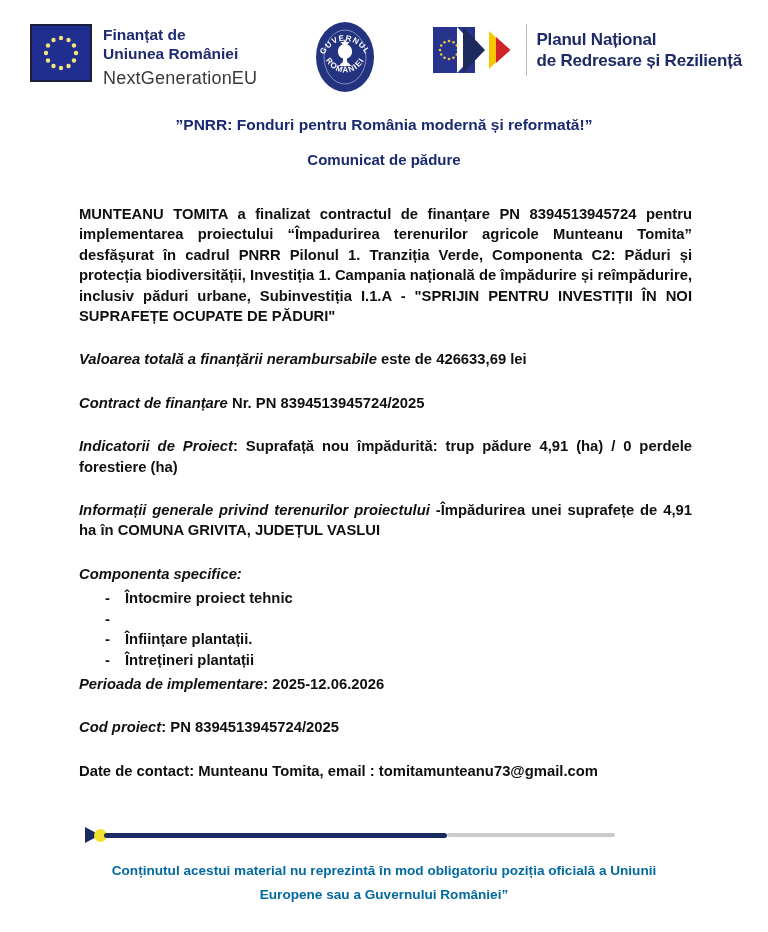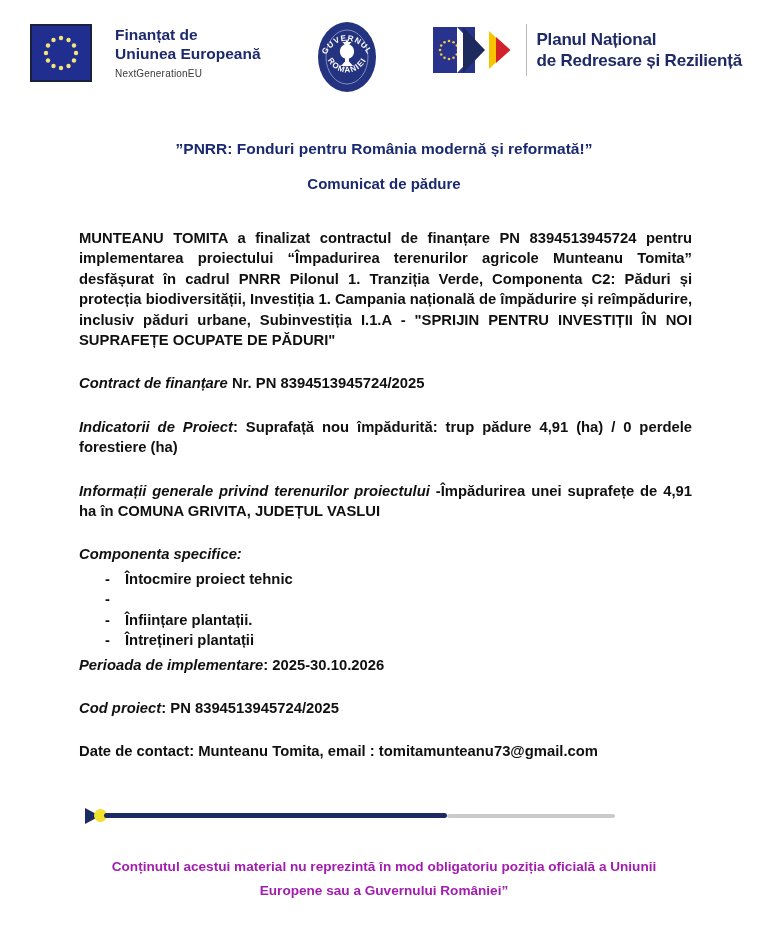--- a/index.html
+++ b/index.html
@@ -3,32 +3,32 @@
 <meta charset="utf-8">
 <style>
   html,body{margin:0;padding:0;background:#fff;}
   .page{
     width:768px;height:932px;margin:0 auto;background:#fff;position:relative;
     font-family:"Liberation Sans",sans-serif;color:#101010;overflow:hidden;
   }
   
   .logos{display:flex;justify-content:space-between;align-items:flex-start;
     padding:24px 26px 0 30px;height:80px;}
-  .eu-logo{display:flex;align-items:flex-start;gap:23px;}
+  .eu-logo{display:flex;align-items:flex-start;gap:11px;}
   .eu-text{padding-top:2px;}
   .eu-line{font-weight:bold;color:#1d2a6e;font-size:15.5px;line-height:1.22;}
-  .eu-sub{color:#3a3a3a;font-size:10px;margin-top:4px;letter-spacing:.2px;}
+  .eu-sub{color:#3a3a3a;font-size:18px;margin-top:4px;letter-spacing:.2px;}
   .gov-logo{margin-top:-6px;}
   .pnrr-logo{display:flex;align-items:center;gap:9px;}
   .pnrr-divider{width:1.5px;height:52px;background:#b8b8b8;}
   .pnrr-line{font-weight:bold;color:#1e2a66;font-size:17px;line-height:1.25;
     letter-spacing:-0.2px;}
   
   .headline{text-align:center;font-weight:bold;color:#1b2a70;font-size:15.5px;
-    margin-top:36px;}
+    margin-top:12px;}
   .subtitle{text-align:center;font-weight:bold;color:#1b2a70;font-size:15px;
     margin-top:17px;}
   
   .doc-body{margin:36px 72px 0 75px;font-size:14.8px;font-weight:bold;
     line-height:1.38;}
   .doc-body p{margin:4px;}
   .just{text-align:justify;}
   .lead{font-style:italic;}
   .gap-lg{margin-top:23px !important;}
   .obiective-list{list-style:none;margin:0;padding:0;}
@@ -37,21 +37,21 @@
   
   .divider{display:flex;align-items:center;margin:46px 0 0 85px;width:548px;}
   .div-arrow{width:0;height:0;border-left:15px solid #1c2a64;
     border-top:8px solid transparent;border-bottom:8px solid transparent;}
   .div-dot{width:13px;height:13px;border-radius:50%;background:#f3e130;
     margin-left:-6px;}
   .div-bar-navy{height:5px;width:343px;background:#1c2a64;border-radius:3px;
     margin-left:-3px;}
   .div-bar-gray{height:4px;width:168px;background:#c9cacc;border-radius:3px;}
   
-  .disclaimer{width:600px;margin:31px auto 0;text-align:center;color:#a21caf;
+  .disclaimer{width:600px;margin:16px auto 0;text-align:center;color:#0369a1;
     font-size:13.6px;font-weight:bold;line-height:1.75;}
 </style>
 </head>
 <body>
 
 <div class="page">
 
   <header class="logos">
 
     <div class="eu-logo">
@@ -67,21 +67,21 @@
           <circle cx="31" cy="44" r="2.2"></circle>
             <circle cx="23.5" cy="42" r="2.2"></circle>
           <circle cx="18" cy="36.5" r="2.2"></circle>
             <circle cx="16" cy="29" r="2.2"></circle>
           <circle cx="18" cy="21.5" r="2.2"></circle>
             <circle cx="23.5" cy="16" r="2.2"></circle>
         </g>
       </svg>
       <div class="eu-text">
         <div class="eu-line">Finanțat de</div>
-        <div class="eu-line">Uniunea Europeană</div>
+        <div class="eu-line">Uniunea României</div>
         <div class="eu-sub">NextGenerationEU</div>
       </div>
     </div>
 
     <div class="gov-logo">
       <svg width="64" height="78" viewBox="0 0 64 76">
         <ellipse cx="32" cy="38" rx="29" ry="35" fill="#24337f"></ellipse>
         <ellipse cx="32" cy="38" rx="21" ry="27" fill="none" stroke="#8a96c8" stroke-width="0.9"></ellipse>
         <path fill="#ffffff" d="M32,20 l1.5,3 h3 l-2.2,2.6 c3.2,1.1 5.2,4.2 4.7,8.2 c-0.4,3 -2.4,5.2 -5,5.8 l0,3 l4.2,4.4 h-12.4 l4.2,-4.4 l0,-3 c-2.6,-0.6 -4.6,-2.8 -5,-5.8 c-0.5,-4 1.5,-7.1 4.7,-8.2 l-2.2,-2.6 h3 z"></path>
         <path id="sealTop" d="M 8 44 A 25 31 0 0 1 56 44" fill="none"></path>
@@ -125,20 +125,21 @@
     </div>
   </header>
 
   <div class="headline">”PNRR: Fonduri pentru România modernă și reformată!”</div>
   <div class="subtitle">Comunicat de pădure</div>
 
   <main class="doc-body">
 
     <p class="just">MUNTEANU TOMITA a finalizat contractul de finanțare PN 8394513945724 pentru implementarea proiectului “Împadurirea terenurilor agricole Munteanu Tomita”  desfășurat în cadrul PNRR Pilonul 1. Tranziția Verde, Componenta C2: Păduri și protecția biodiversității, Investiția 1. Campania națională de împădurire și reîmpădurire, inclusiv păduri urbane, Subinvestiția I.1.A - "SPRIJIN PENTRU INVESTIȚII ÎN NOI SUPRAFEȚE OCUPATE DE PĂDURI"</p>
 
+    <p class="gap-lg"><span class="lead">Valoarea totală a finanțării nerambursabile</span><span> este de 426633,69 lei</span></p>
 
     <p class="gap-lg"><span class="lead">Contract de finanțare</span><span> Nr. PN 8394513945724/2025</span></p>
 
     <p class="gap-lg just"><span class="lead">Indicatorii de Proiect</span><span>: Suprafață nou împădurită: trup pădure 4,91 (ha) / 0 perdele forestiere (ha)</span></p>
 
     <p class="gap-lg just"><span class="lead">Informații generale privind terenurilor proiectului</span><span> -Împădurirea unei suprafețe de 4,91 ha în COMUNA GRIVITA, JUDEȚUL VASLUI</span></p>
 
     <div class="gap-lg">
       <p class="lead">Componenta specifice:</p>
       <ul class="obiective-list">
@@ -155,21 +156,21 @@
           <li>
             <span class="dash">-</span>
             <span>Înființare plantații.</span>
           </li>
 
           <li>
             <span class="dash">-</span>
             <span>Întrețineri plantații</span>
           </li>
         </ul>
-      <p><span class="lead">Perioada de implementare</span><span>: 2025-30.10.2026</span></p>
+      <p><span class="lead">Perioada de implementare</span><span>: 2025-12.06.2026</span></p>
     </div>
 
     <p class="gap-lg"><span class="lead">Cod proiect</span><span>:  PN 8394513945724/2025</span></p>
 
     <p class="gap-lg"><span>Date de contact:</span><span> Munteanu Tomita, email : tomitamunteanu73@gmail.com</span></p>
   </main>
 
   <div class="divider">
     <span class="div-arrow"></span>
     <span class="div-dot"></span>

